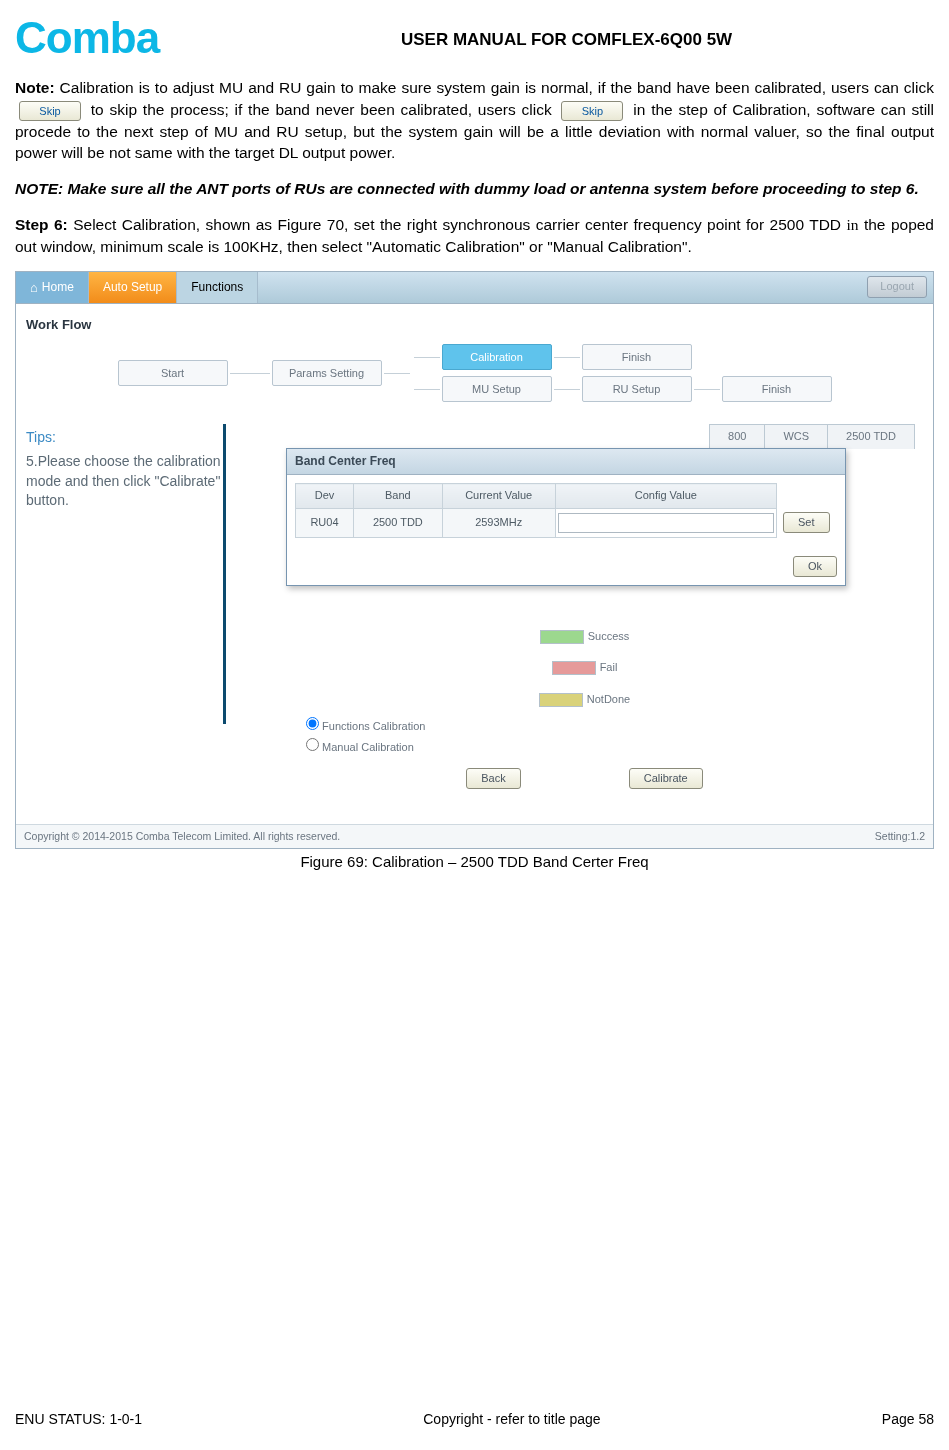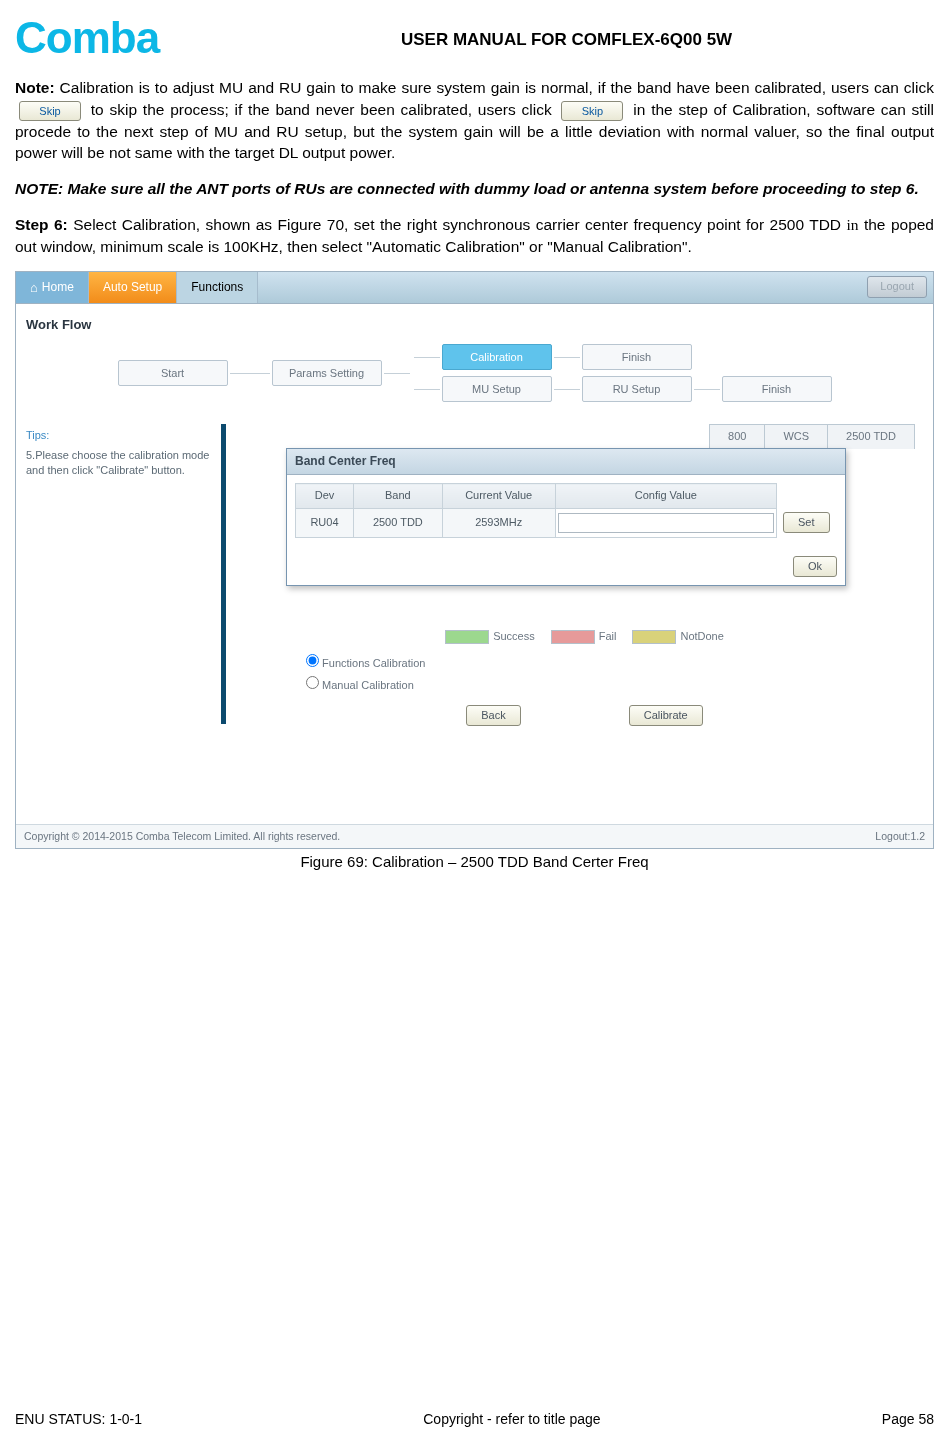--- a/index.html
+++ b/index.html
@@ -111,24 +111,24 @@
     justify-content: center;
     border-radius: 2px;
   }
   .wf-box.active { background: #5fc3ec; color: #fff; border-color: #4aa8d0; }
   .wf-line { width: 40px; border-top: 1px solid #c5d0d8; margin: 0 2px; }
   .wf-line.short { width: 26px; }
   .wf-branch { display:flex; flex-direction:column; gap:6px; }
   .left-col-body { display: flex; align-items: flex-start; gap: 20px; }
   .tips {
     width: 200px;
-    font-size: 11px;
+    font-size: 14px;
     color: #5c6a75;
     padding-top: 4px;
-    border-right: 5px solid #0c4a6e;
+    border-right: 3px solid #0c4a6e;
     padding-right: 2px;
     min-height: 300px;
   }
   .tips .t-title { color:#3b8ac4; margin-bottom: 4px; }
   .right-body { flex:1; position:relative; }
   .band-tabs { display:flex; justify-content:flex-end; gap:0; margin-right:8px; }
   .band-tab {
     border:1px solid #bcc9d3; border-bottom:none;
     background:#f0f3f6;
     padding:4px 18px;
@@ -167,21 +167,21 @@
     border:1px solid #8a8a7a;
     border-radius:3px;
     background:linear-gradient(#fdfdf7,#e9e8d5);
     font-size:11px;
     color:#4a5560;
     padding:2px 14px;
     cursor:pointer;
   }
   .modal-footer-row { text-align:right; padding:10px 8px 8px; }
   .below-modal { margin-top: 180px; }
-  .legend { display:flex; justify-content:center; gap:16px; align-items:center; font-size:11px; color:#6a7580; margin:12px 0 10px; }
+  .legend { display:flex; justify-content:center; gap:16px; align-items:center; font-size:11px; color:#6a7580; margin:12px 0 10px;flex-direction:column; }
   .legend .swatch { display:inline-block; width:44px; height:14px; border:1px solid #b3c0ca; margin-right:4px; vertical-align:middle; }
   .sw-green { background:#9cd88e; }
   .sw-red { background:#e69a9a; }
   .sw-yellow { background:#d9d27a; }
   .radios { font-size:11px; color:#6a7580; margin-left: 60px; margin-bottom: 12px; }
   .radios label { display:block; margin-bottom:4px; }
   .bottom-btns { display:flex; justify-content:center; gap:108px; margin-bottom:10px; }
   .footer-bar {
     border-top:1px solid #cfd9e0;
     background:#f4f7f9;
@@ -317,21 +317,21 @@
             <span class="mini-btn">Back</span>
             <span class="mini-btn">Calibrate</span>
           </div>
         </div>
       </div>
     </div>
   </div>
 
   <div class="footer-bar">
     <span>Copyright © 2014-2015 Comba Telecom Limited. All rights reserved.</span>
-    <span>Logout:1.2</span>
+    <span>Setting:1.2</span>
   </div>
 </div>
 
 <div class="figure-caption">Figure 69: Calibration – 2500 TDD Band Certer Freq</div>
 
 <div class="page-footer">
   <span>ENU STATUS: 1-0-1</span>
   <span>Copyright - refer to title page</span>
   <span>Page 58</span>
 </div>

